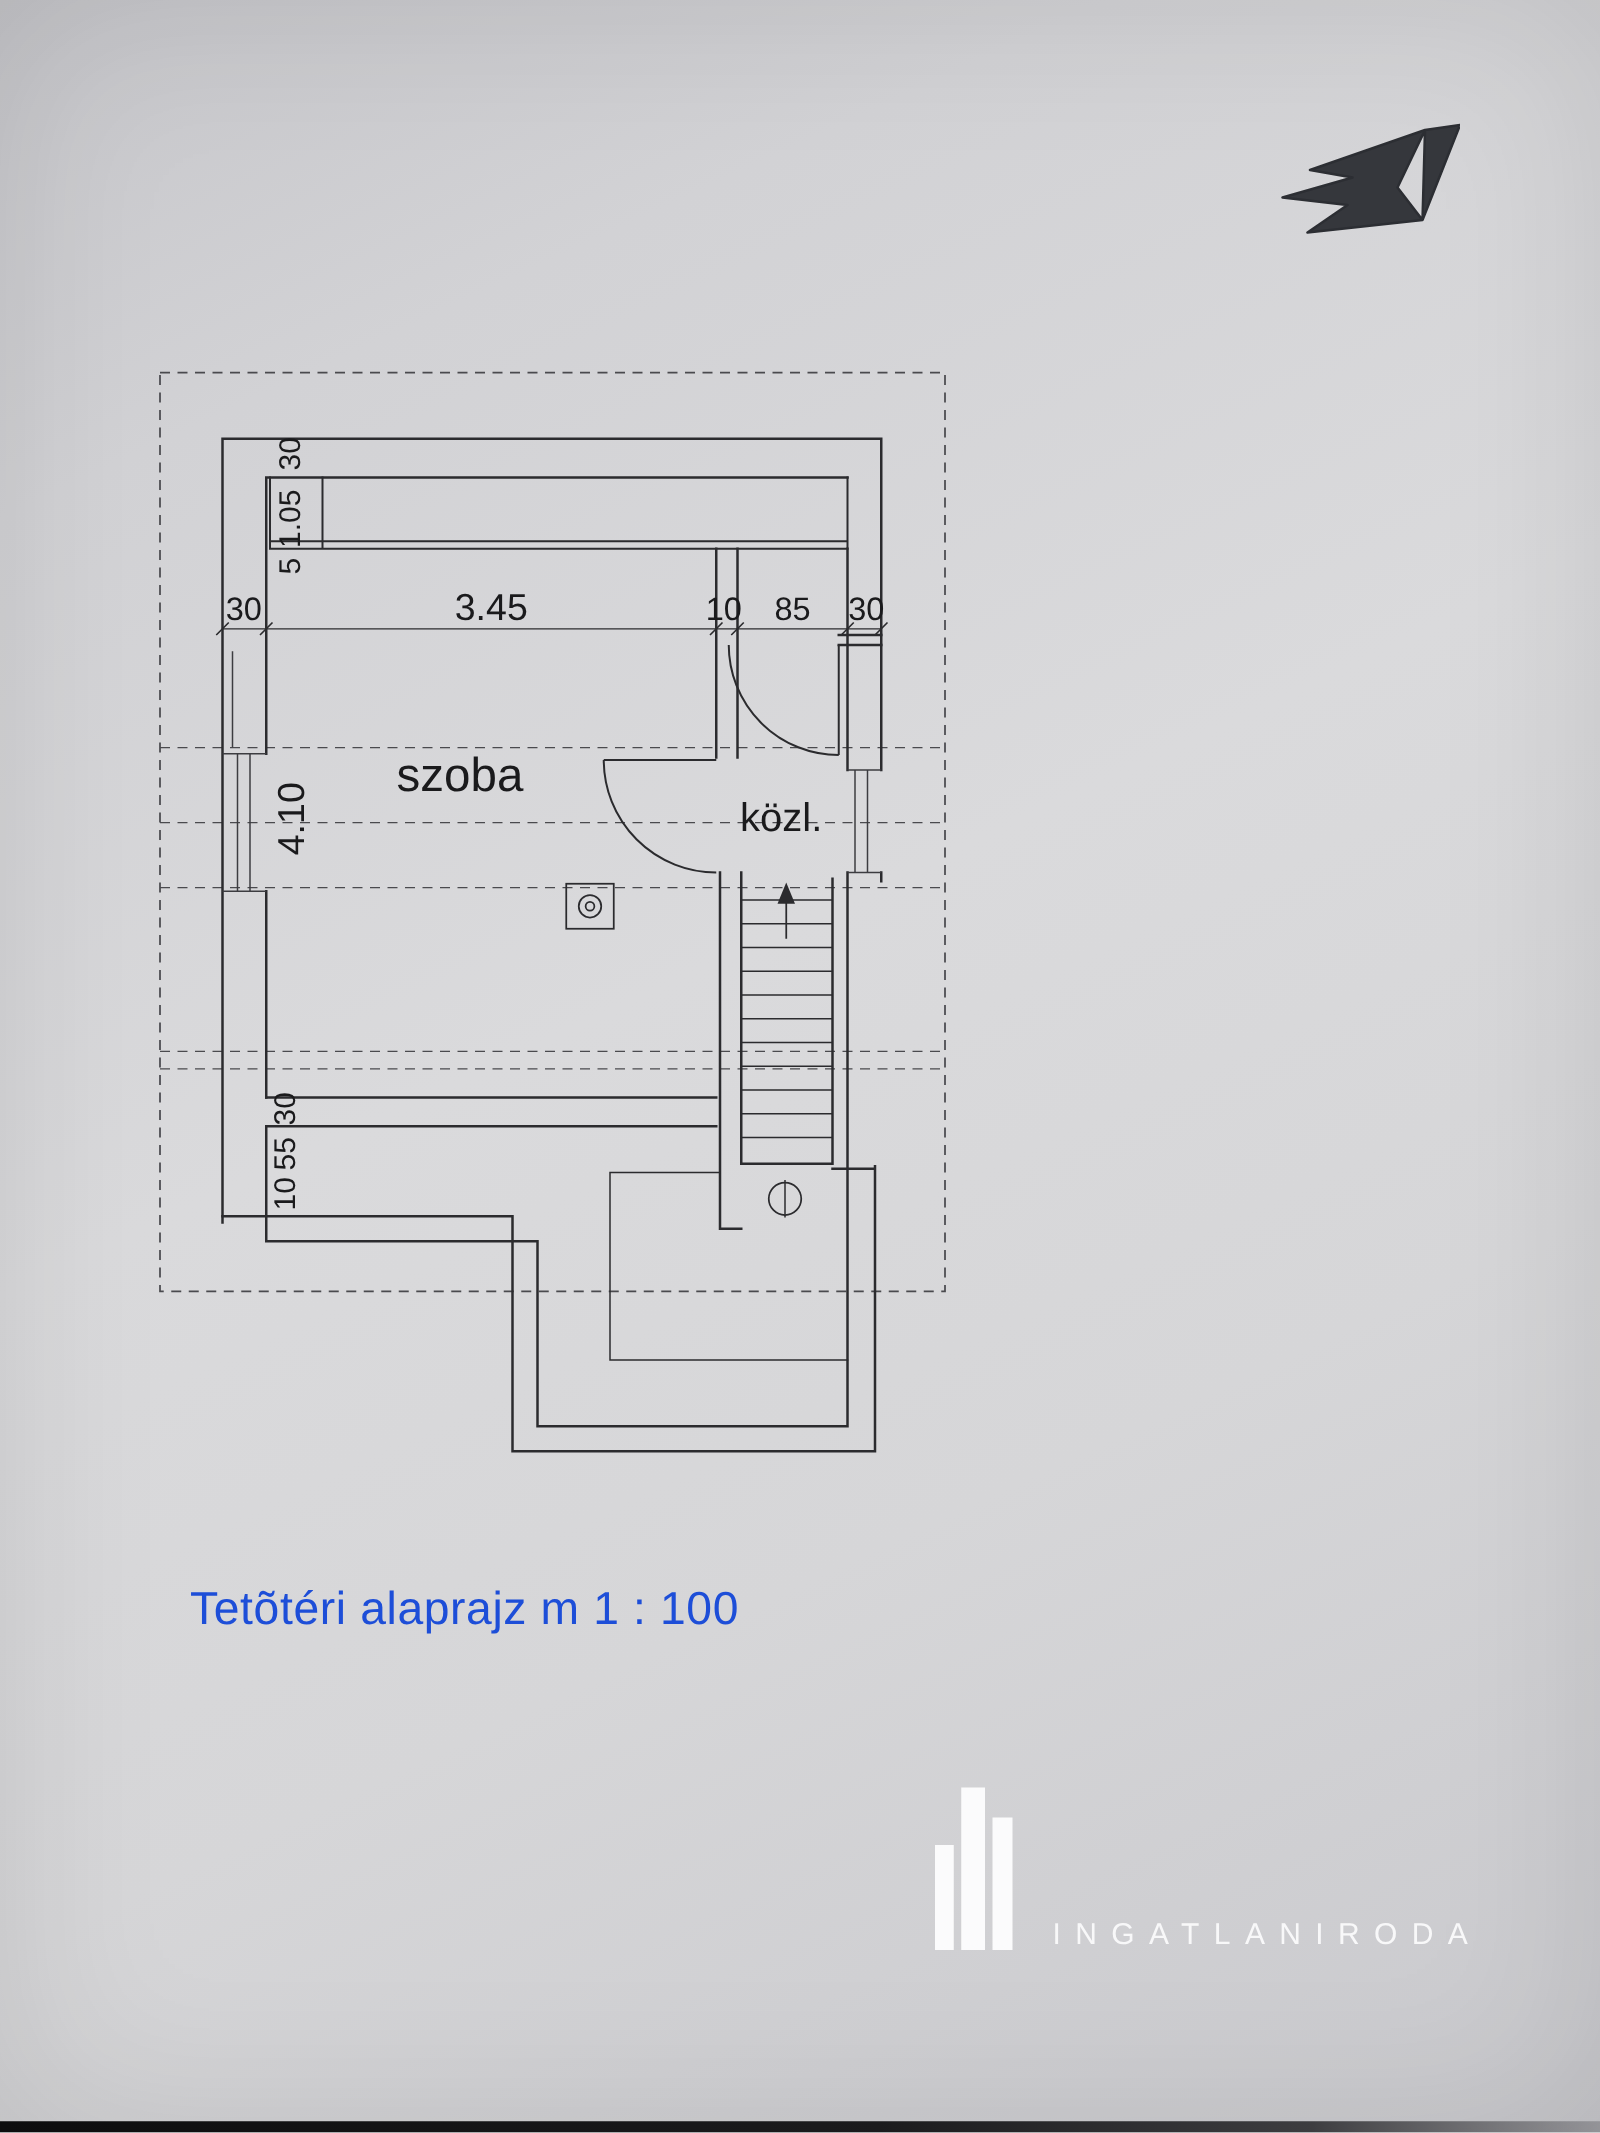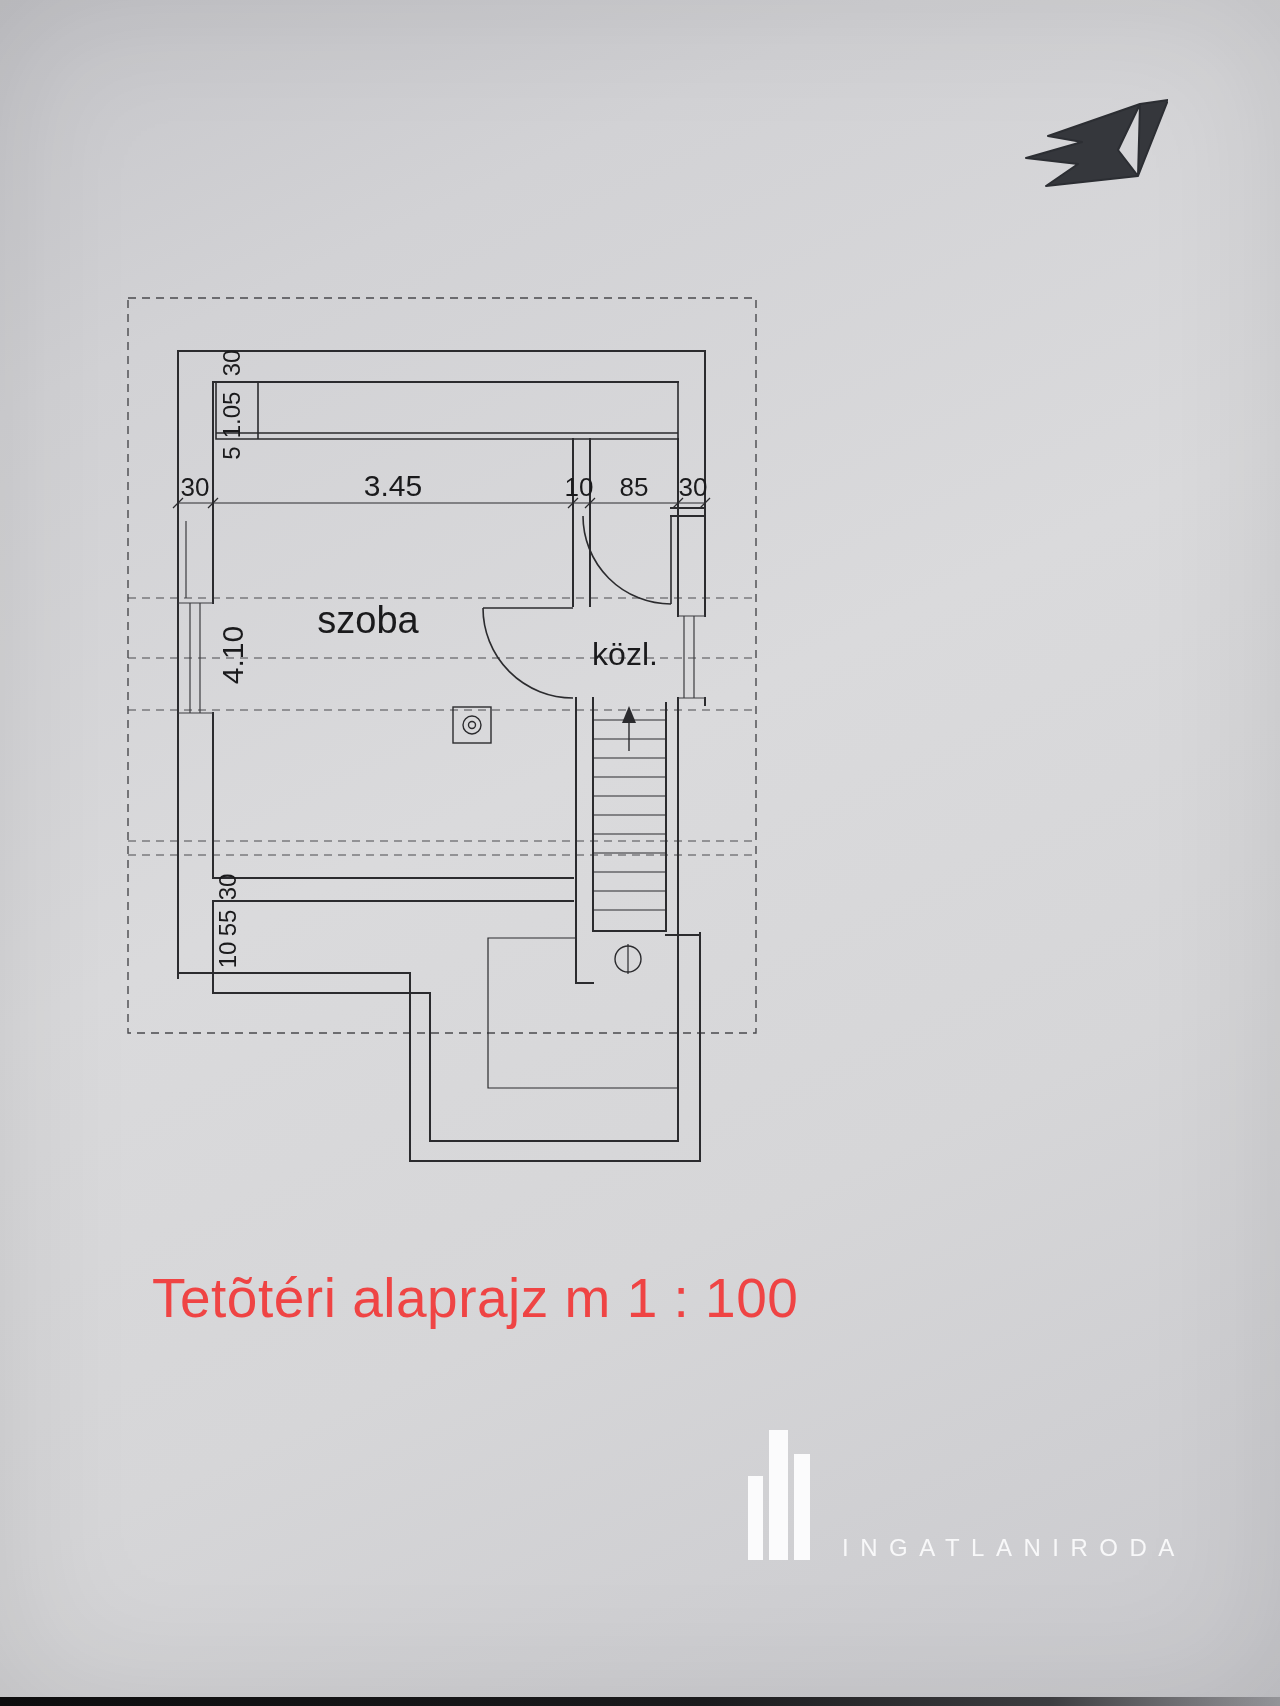--- a/index.html
+++ b/index.html
@@ -19,21 +19,21 @@
     position: absolute; left: 1018px; top: 98px;
     width: 150px; height: 110px;
   }
   .plan-wrap {
     position: absolute; left: 118px; top: 283px;
     width: 660px; height: 900px;
   }
   .plan-wrap svg { width: 100%; height: 100%; display: block; }
   .caption {
     position: absolute; left: 152px; top: 1266px;
-    font-size: 55px; color: #ef4444; letter-spacing: 0.5px;
+    font-size: 37px; color: #1d4ed8; letter-spacing: 0.5px;
   }
   .logo {
     position: absolute; left: 748px; top: 1418px;
     display: flex; align-items: flex-end; gap: 30px;
     color: #fbfbfc;
   }
   .logo-icon { width: 64px; height: 142px; }
   .logo-text { display: flex; flex-direction: column; }
   .logo-name {
     font-size: 67px; font-weight: bold; letter-spacing: 3px; line-height: 1;

